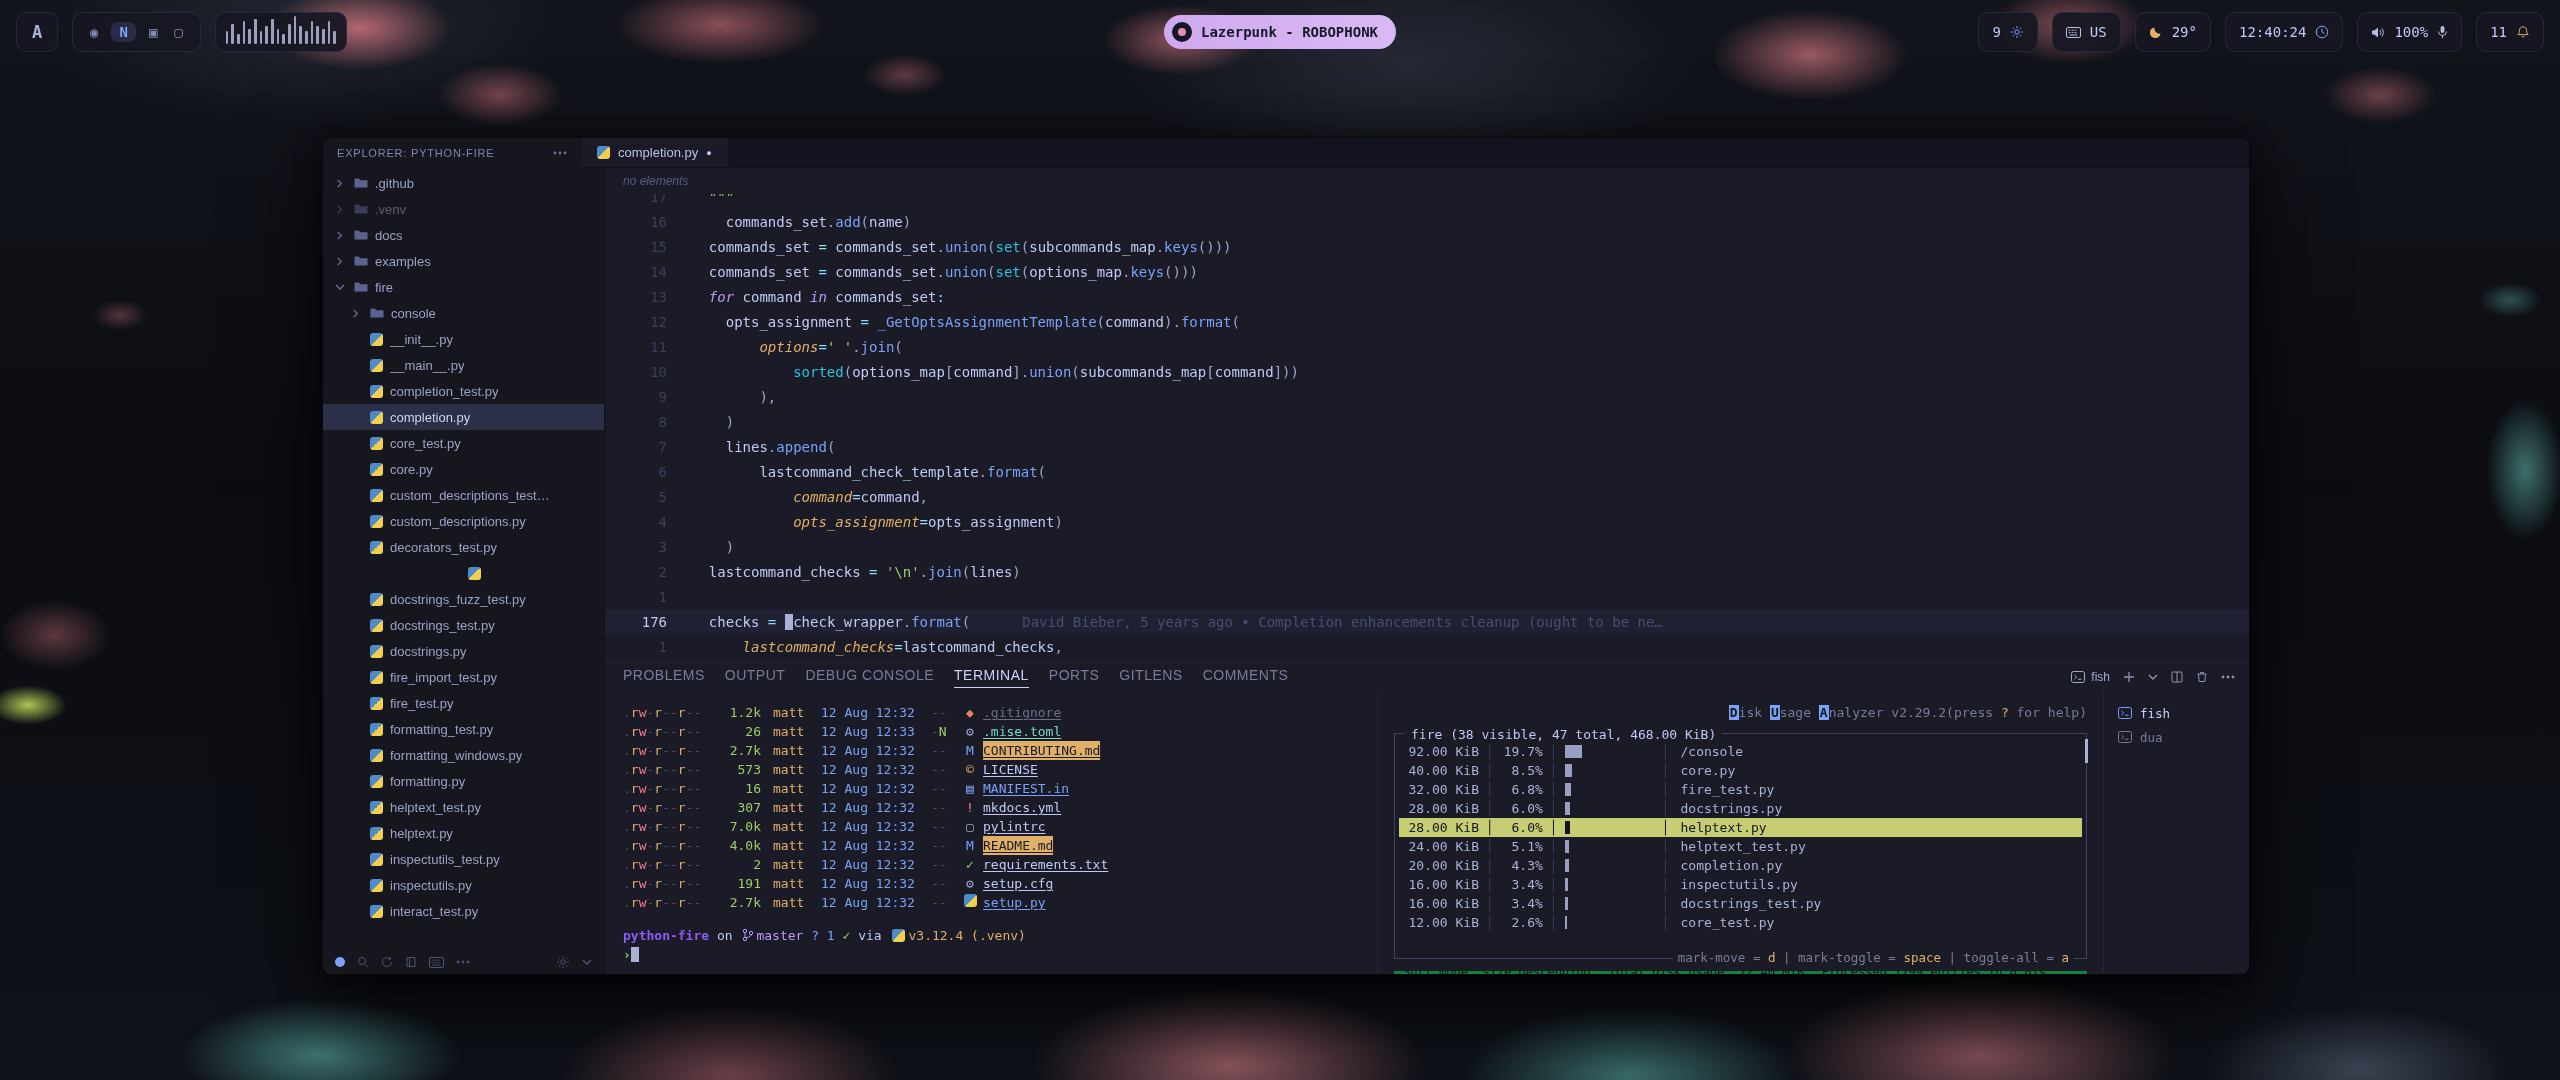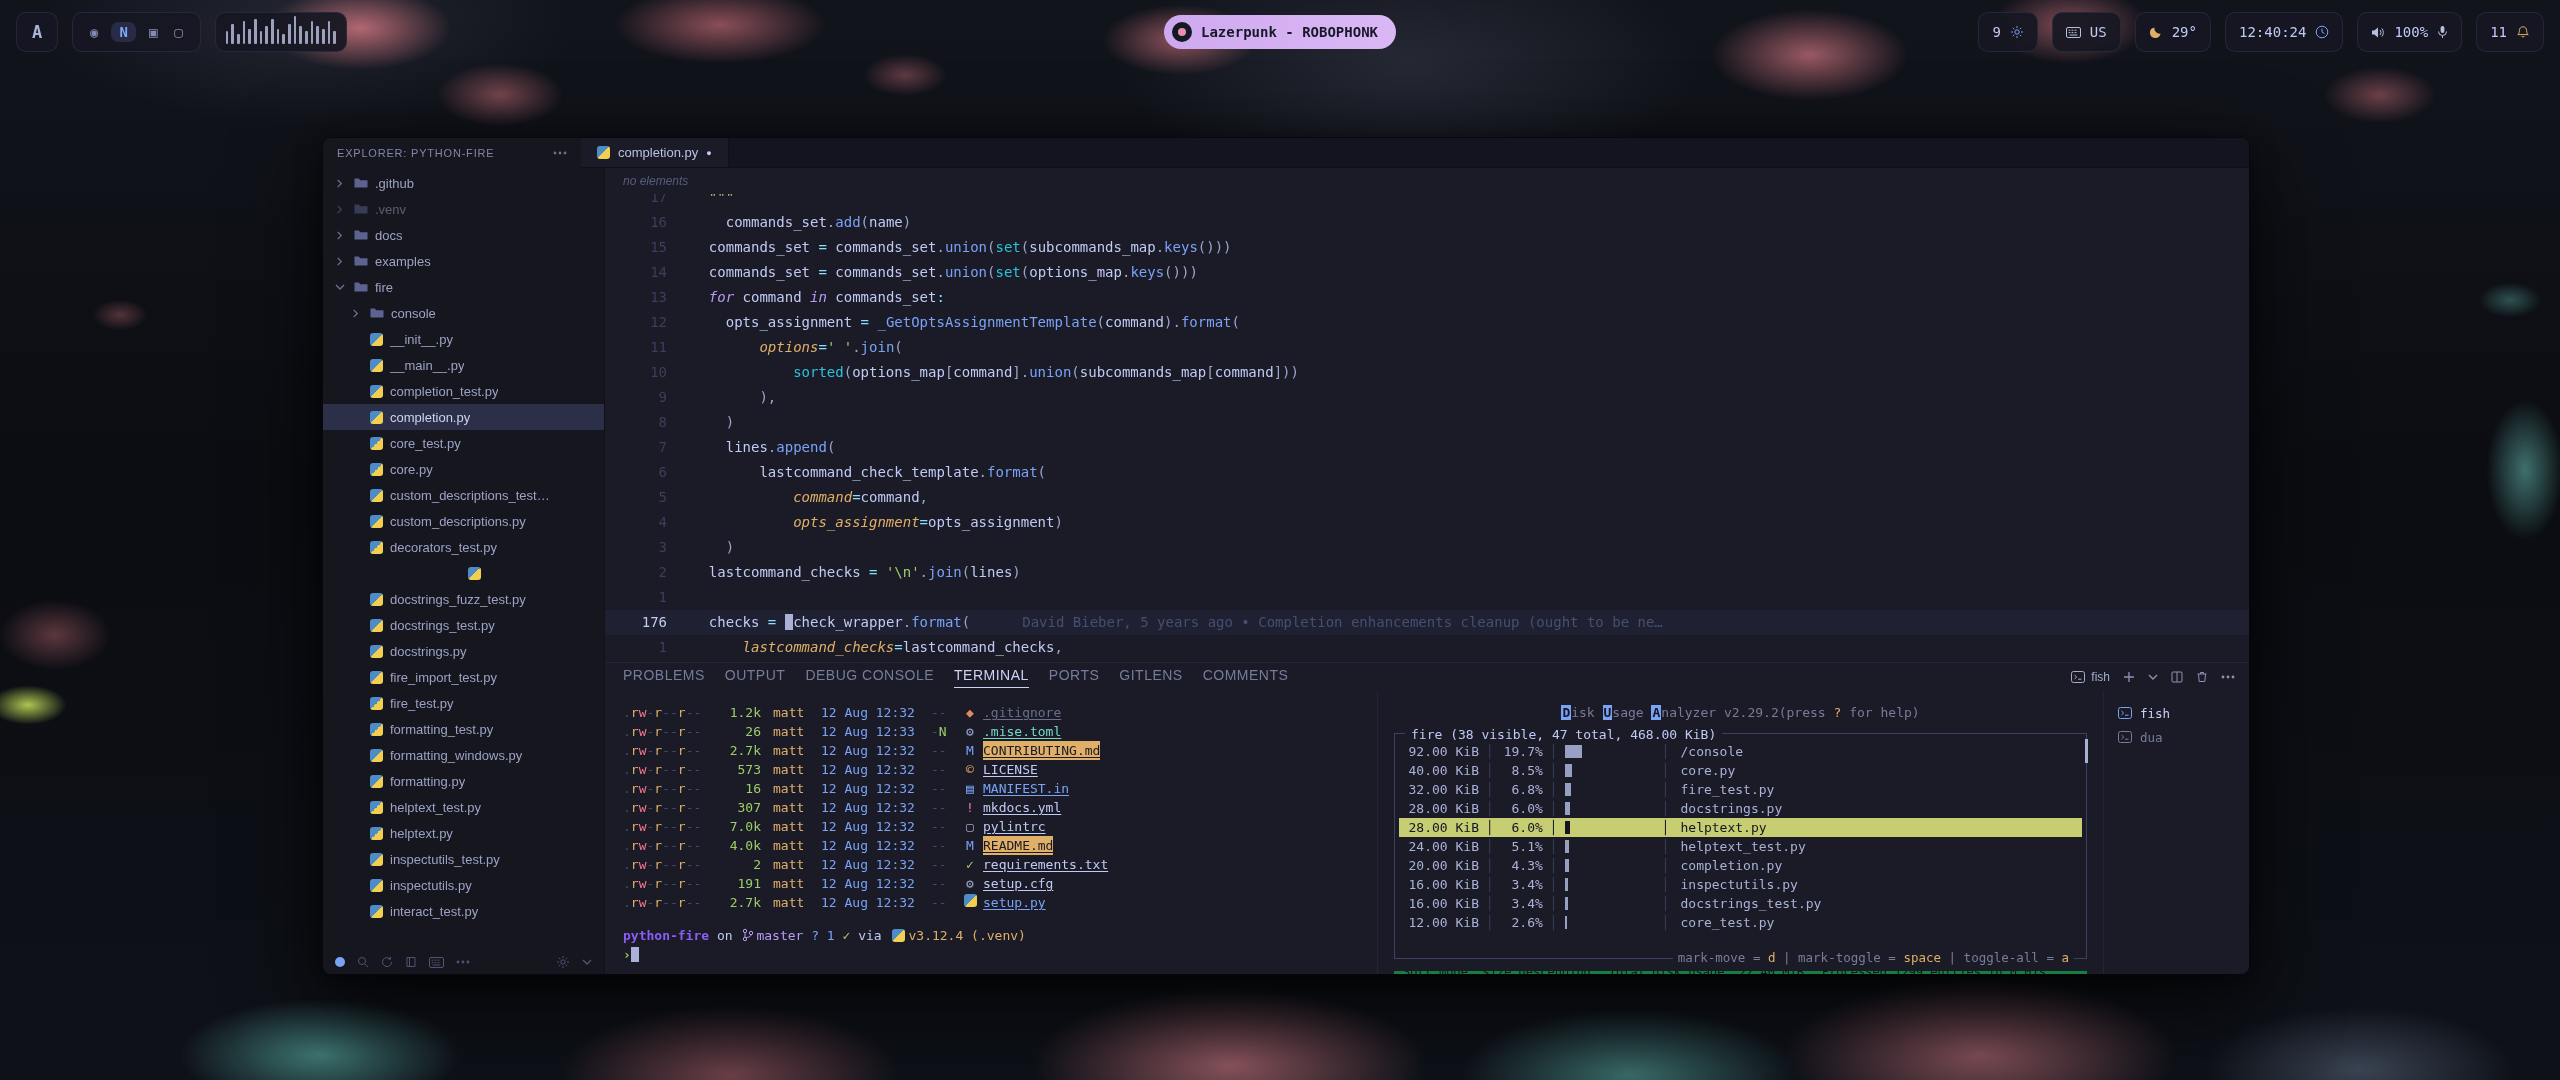--- a/index.html
+++ b/index.html
@@ -120,21 +120,21 @@
 .c-git{width:20px;margin-left:10px;flex:none}
 .c-ico{width:22px;margin-left:8px;text-align:center;flex:none}
 .c-name{margin-left:2px;text-decoration:underline;text-underline-offset:2px}
 .n-dim{color:#6b7089}.n-fg{color:#c0caf5}.n-blue{color:#7aa2f7}.n-teal{color:#73daca}
 .n-hl{background:#e0af68;color:#1a1b26}
 .prompt{margin-top:14px;white-space:pre}
 .prompt2{white-space:pre;font-weight:700}
 .prompt .pyico,.prompt2 .pyico{vertical-align:-2px;margin:0 3px}
 
 .dua{width:726px;flex:none;border-left:1px solid #22253a;padding:12px 16px 0 16px;display:flex;flex-direction:column;color:#a9b1d6}
-.dua-head{display:flex;justify-content:center}
+.dua-head{display:flex;justify-content:flex-end}
 .dua-box{position:relative;border:1px solid #3b4261;margin-top:11px;padding:8px 4px 26px 4px}
 .dua-title{position:absolute;top:-9px;left:10px;background:#1a1b26;padding:0 6px;color:#c0caf5;white-space:nowrap}
 .dua-row{display:flex;height:19px;align-items:center}
 .d-size{width:80px;text-align:right;flex:none}
 .d-sep{color:#363c59;padding:0 7px;flex:none}
 .d-pct{width:42px;text-align:right;flex:none}
 .d-bar{width:90px;height:13px;position:relative;flex:none}
 .d-fill{position:absolute;left:0;top:0;bottom:0;background:#97a0c3}
 .d-name{padding-left:4px;white-space:nowrap}
 .dua-row.sel{background:#c6cd72}

